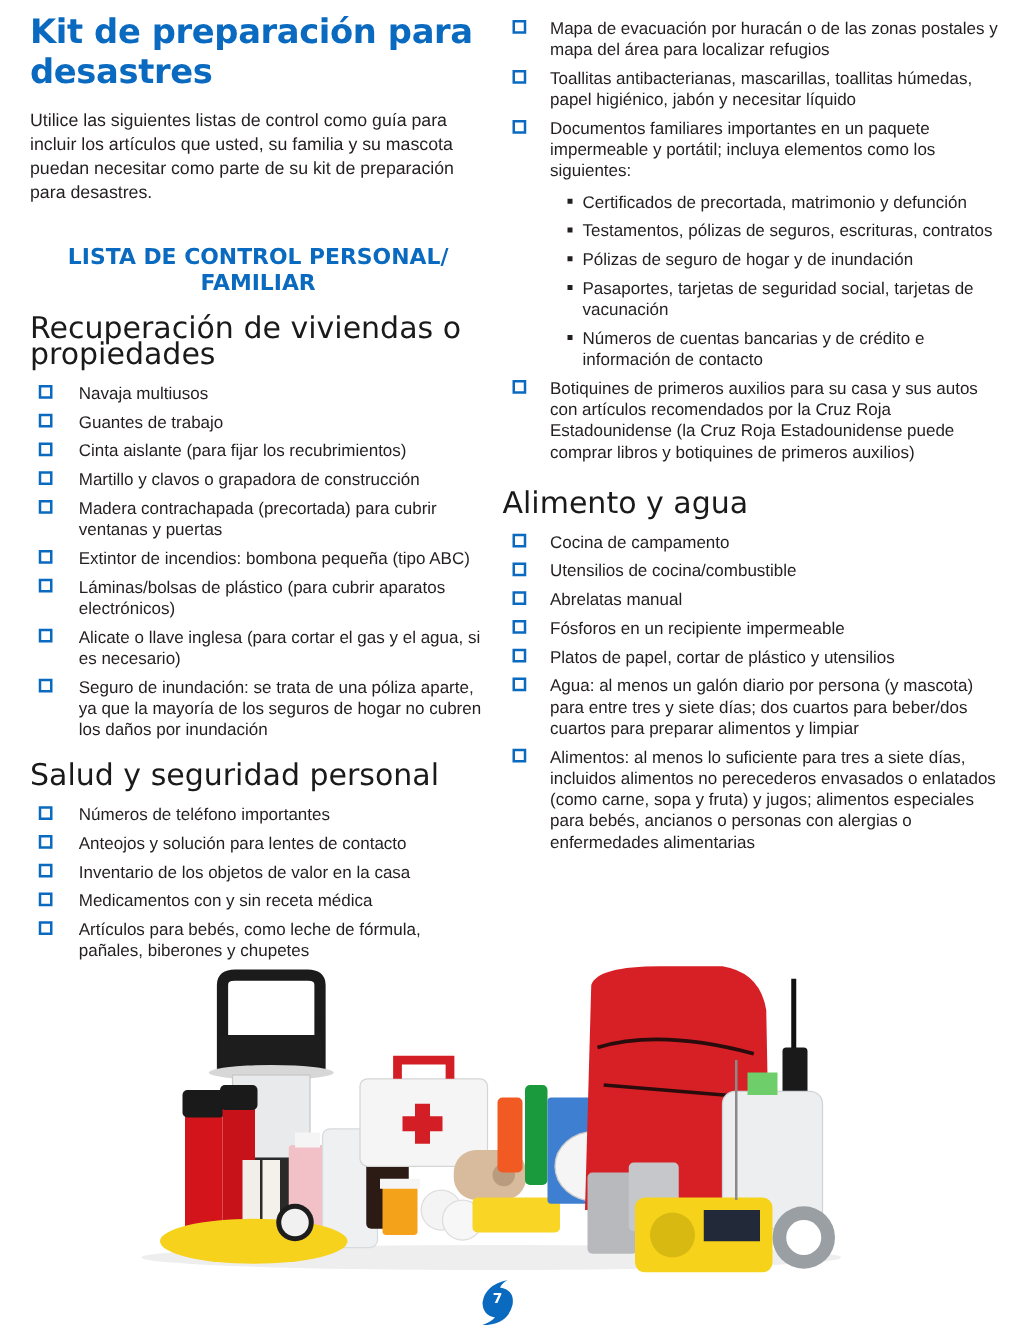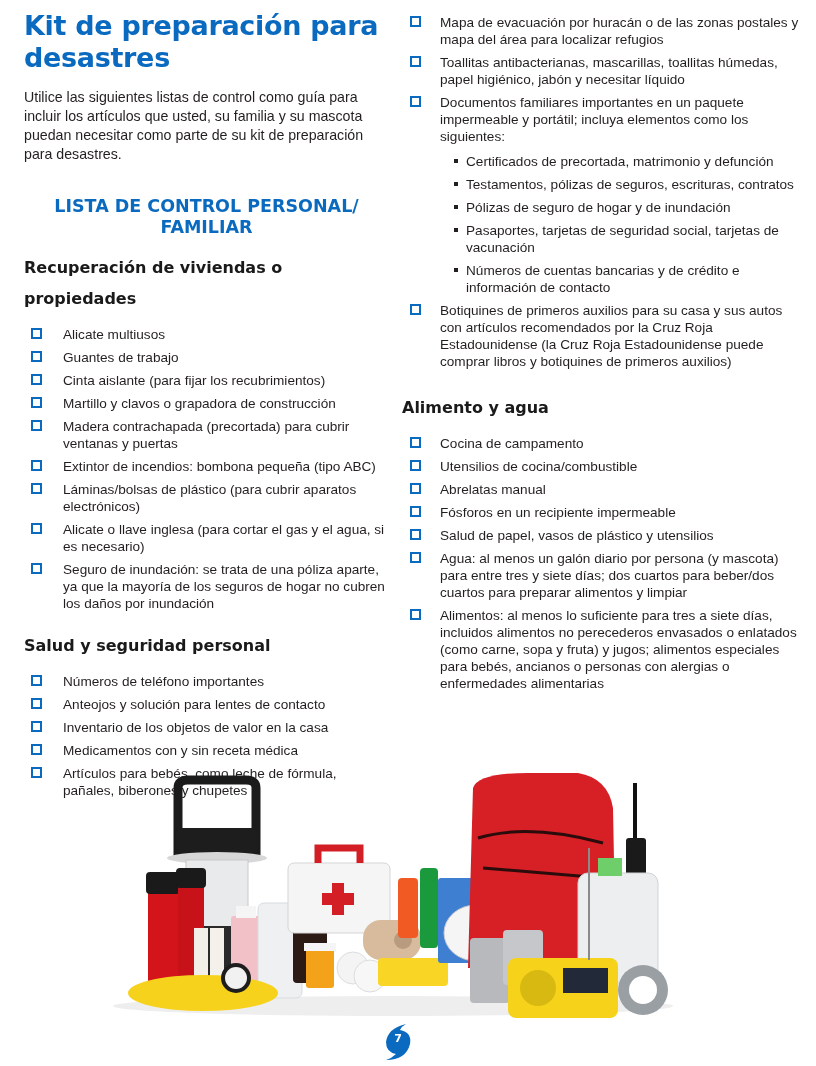--- a/index.html
+++ b/index.html
@@ -28,23 +28,23 @@
       font-family: "DejaVu Sans", sans-serif;
       font-weight: bold;
       font-size: 17.5px;
       line-height: 21px;
       text-transform: uppercase;
       margin-bottom: 14px;
       text-align: center;
     }
     .sub-heading {
       font-family: "DejaVu Sans", sans-serif;
-      font-weight: bold;
-      font-size: 16px;
-      line-height: 31px;
+      font-weight: normal;
+      font-size: 24px;
+      line-height: 21px;
       color: #1a1a1a;
       margin-bottom: 12px;
     }
 
     ul.checklist { list-style: none; }
     ul.checklist > li {
       position: relative;
       padding-left: 30px;
       font-size: 13.6px;
       line-height: 17px;
@@ -94,21 +94,21 @@
 <body>
 
 <div class="col-left">
   <h1 class="page-title">Kit de preparación para desastres</h1>
   <p class="intro">Utilice las siguientes listas de control como guía para incluir los artículos que usted, su familia y su mascota puedan necesitar como parte de su kit de preparación para desastres.</p>
   <h2 class="section-heading">LISTA DE CONTROL PERSONAL/ FAMILIAR</h2>
 
   <div class="section-block">
     <h3 class="sub-heading">Recuperación de viviendas o propiedades</h3>
     <ul class="checklist">
-      <li><span class="checkbox"></span><span>Alicate multiusos</span></li>
+      <li><span class="checkbox"></span><span>Navaja multiusos</span></li>
       <li><span class="checkbox"></span><span>Guantes de trabajo</span></li>
       <li><span class="checkbox"></span><span>Cinta aislante (para fijar los recubrimientos)</span></li>
       <li><span class="checkbox"></span><span>Martillo y clavos o grapadora de construcción</span></li>
       <li><span class="checkbox"></span><span>Madera contrachapada (precortada) para cubrir ventanas y puertas</span></li>
       <li><span class="checkbox"></span><span>Extintor de incendios: bombona pequeña (tipo ABC)</span></li>
       <li><span class="checkbox"></span><span>Láminas/bolsas de plástico (para cubrir aparatos electrónicos)</span></li>
       <li><span class="checkbox"></span><span>Alicate o llave inglesa (para cortar el gas y el agua, si es necesario)</span></li>
       <li><span class="checkbox"></span><span>Seguro de inundación: se trata de una póliza aparte, ya que la mayoría de los seguros de hogar no cubren los daños por inundación</span></li>
     </ul>
   </div>
@@ -141,21 +141,21 @@
     <li><span class="checkbox"></span><span>Botiquines de primeros auxilios para su casa y sus autos con artículos recomendados por la Cruz Roja Estadounidense (la Cruz Roja Estadounidense puede comprar libros y botiquines de primeros auxilios)</span></li>
   </ul>
 
   <div class="right-sub">
     <h3 class="sub-heading" style="margin-left:-8px;">Alimento y agua</h3>
     <ul class="checklist">
       <li><span class="checkbox"></span><span>Cocina de campamento</span></li>
       <li><span class="checkbox"></span><span>Utensilios de cocina/combustible</span></li>
       <li><span class="checkbox"></span><span>Abrelatas manual</span></li>
       <li><span class="checkbox"></span><span>Fósforos en un recipiente impermeable</span></li>
-      <li><span class="checkbox"></span><span>Salud de papel, vasos de plástico y utensilios</span></li>
+      <li><span class="checkbox"></span><span>Platos de papel, cortar de plástico y utensilios</span></li>
       <li><span class="checkbox"></span><span>Agua: al menos un galón diario por persona (y mascota) para entre tres y siete días; dos cuartos para beber/dos cuartos para preparar alimentos y limpiar</span></li>
       <li><span class="checkbox"></span><span>Alimentos: al menos lo suficiente para tres a siete días, incluidos alimentos no perecederos envasados o enlatados (como carne, sopa y fruta) y jugos; alimentos especiales para bebés, ancianos o personas con alergias o enfermedades alimentarias</span></li>
     </ul>
   </div>
 </div>
 
 <div class="illustration">
   <svg width="570" height="250" viewBox="0 0 570 250" xmlns="http://www.w3.org/2000/svg">
 
     <ellipse cx="285" cy="238" rx="280" ry="10" fill="#eeeeee"></ellipse>

